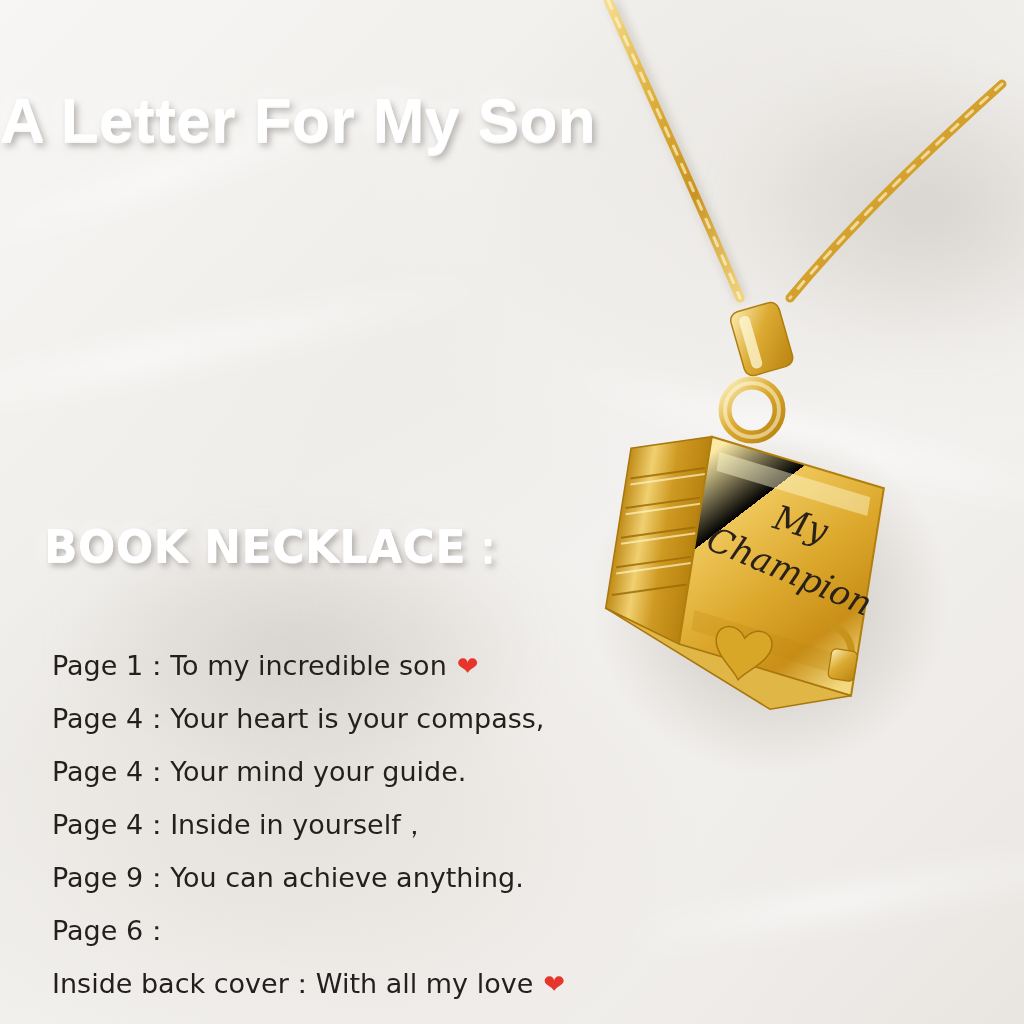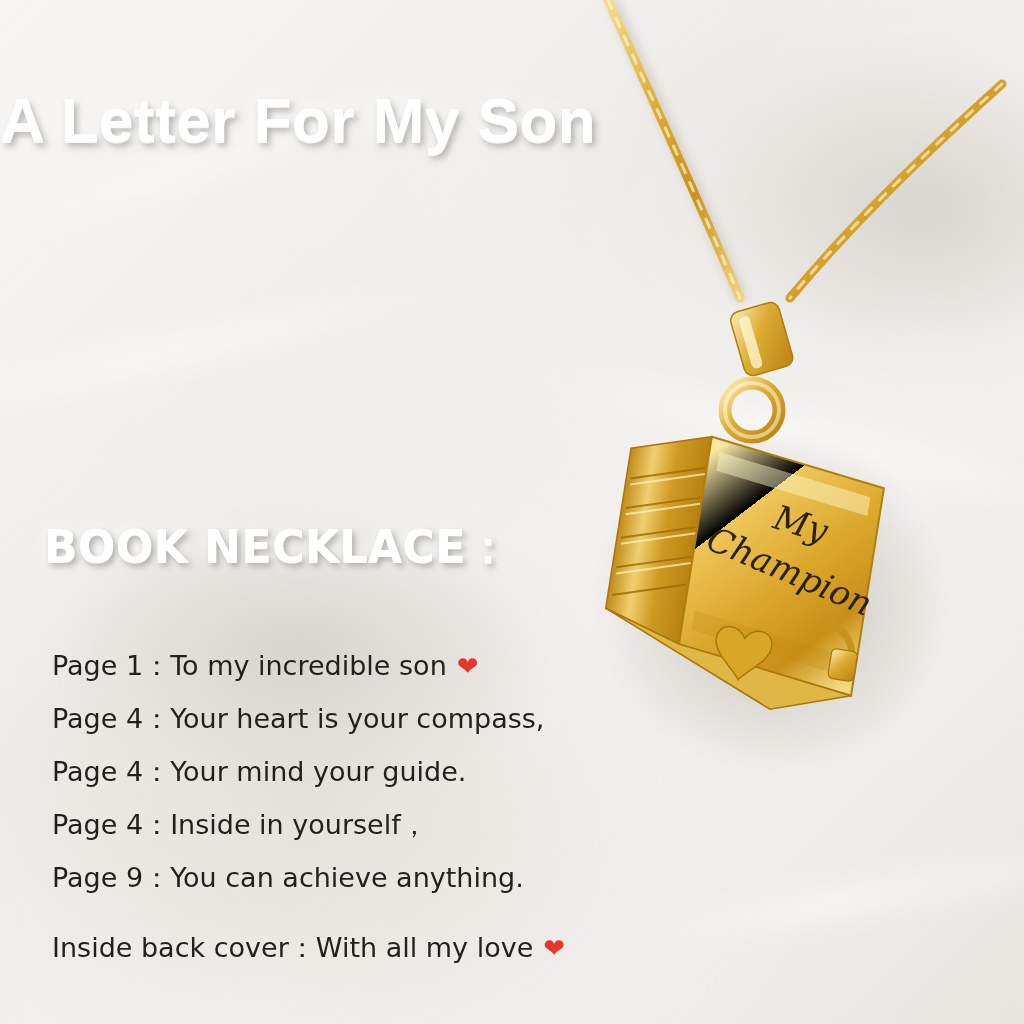--- a/index.html
+++ b/index.html
@@ -230,20 +230,21 @@
     </div>
     <div class="line">
       <span class="lbl">Page 4：</span>
       <span class="txt">Inside in yourself，</span>
     </div>
     <div class="line">
       <span class="lbl">Page 9：</span>
       <span class="txt">You can achieve anything.</span>
     </div>
     <div class="line">
+      <span class="lbl">Page 6：</span>
     </div>
     <div class="line wide">
       <span class="lbl">Inside back cover：</span>
       <span class="txt">With all my love</span>
       <span class="heart">❤</span>
     </div>
   </div>
 
 </div>
 

